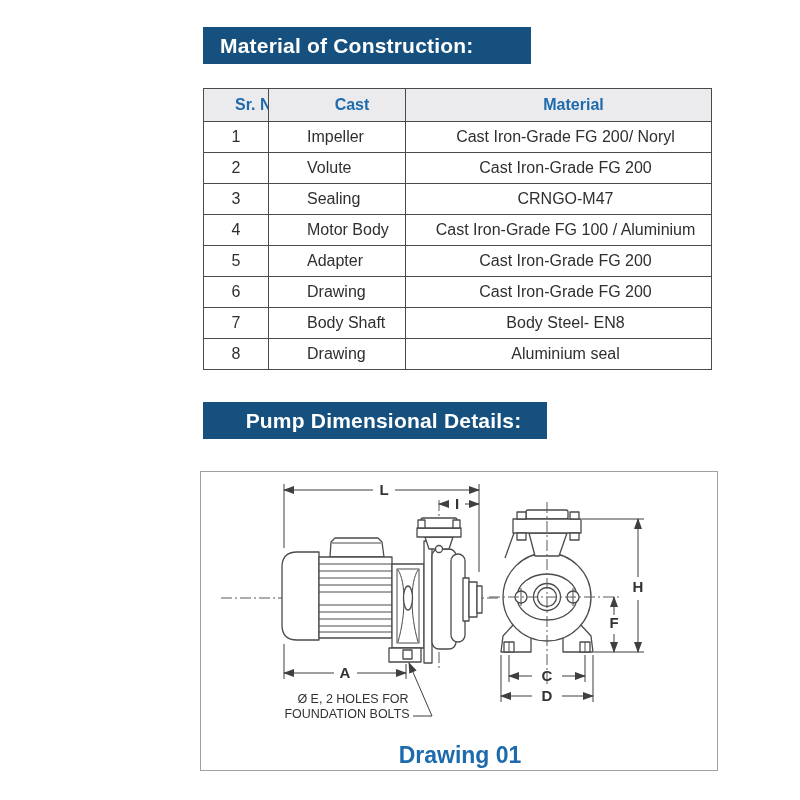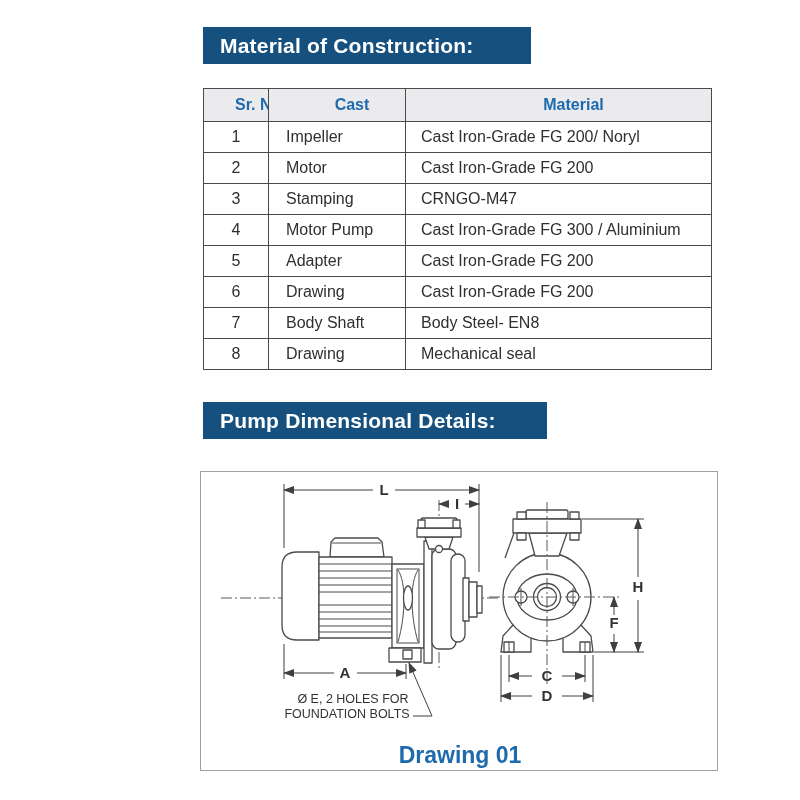--- a/index.html
+++ b/index.html
@@ -10,37 +10,37 @@
   }
   #screen{position:absolute;left:0;top:0;width:800px;height:776px;background:#ffffff;margin-left:48px;}
 
   .section-bar{
     position:absolute;background:#15507e;color:#ffffff;
     font-weight:bold;font-size:21px;
     display:flex;align-items:center;box-sizing:border-box;
     padding-left:17px;letter-spacing:.2px;
   }
   #bar-material{left:155px;top:27px;width:328px;height:37px;}
-  #bar-pump{left:155px;top:402px;width:344px;height:37px;}
+  #bar-pump{left:155px;top:402px;width:344px;height:37px;justify-content:center;}
 
   table.moc{
     position:absolute;left:155px;top:88px;width:508px;
     border-collapse:collapse;table-layout:fixed;
     font-size:16px;color:#2f2f2f;
   }
   table.moc th,table.moc td{
     border:1px solid #4a4a4a;height:31px;box-sizing:border-box;
     overflow:hidden;white-space:nowrap;
   }
   table.moc th{
     background:#ebebed;color:#1d6aad;font-weight:bold;text-align:center;height:33px;padding-left:31px;
   }
   td.c-sr{text-align:center;}
-  td.c-part{text-align:left;padding-left:17px;}
-  td.c-mat{text-align:left;padding-left:15px;}
+  td.c-part{text-align:left;padding-left:38px;}
+  td.c-mat{text-align:center;padding-left:15px;}
 
   #drawing-box{
     position:absolute;left:152px;top:471px;width:518px;height:300px;
     border:1px solid #9fa0a4;box-sizing:border-box;background:#ffffff;
   }
   #drawing-box svg{display:block;}
 
   .outline{fill:none;stroke:#4b4b4b;stroke-width:1.3;stroke-linejoin:round;}
   .outline-f{fill:#ffffff;stroke:#4b4b4b;stroke-width:1.3;stroke-linejoin:round;}
   .thin{fill:none;stroke:#4b4b4b;stroke-width:1;}
@@ -72,52 +72,52 @@
       <th>Cast</th>
       <th>Material</th>
     </tr>
     <tr>
       <td class="c-sr">1</td>
       <td class="c-part">Impeller</td>
       <td class="c-mat">Cast Iron-Grade FG 200/ Noryl</td>
     </tr>
     <tr>
       <td class="c-sr">2</td>
-      <td class="c-part">Motor</td>
+      <td class="c-part">Volute</td>
       <td class="c-mat">Cast Iron-Grade FG 200</td>
     </tr>
     <tr>
       <td class="c-sr">3</td>
-      <td class="c-part">Stamping</td>
+      <td class="c-part">Sealing</td>
       <td class="c-mat">CRNGO-M47</td>
     </tr>
     <tr>
       <td class="c-sr">4</td>
-      <td class="c-part">Motor Pump</td>
-      <td class="c-mat">Cast Iron-Grade FG 300 / Aluminium</td>
+      <td class="c-part">Motor Body</td>
+      <td class="c-mat">Cast Iron-Grade FG 100 / Aluminium</td>
     </tr>
     <tr>
       <td class="c-sr">5</td>
       <td class="c-part">Adapter</td>
       <td class="c-mat">Cast Iron-Grade FG 200</td>
     </tr>
     <tr>
       <td class="c-sr">6</td>
       <td class="c-part">Drawing</td>
       <td class="c-mat">Cast Iron-Grade FG 200</td>
     </tr>
     <tr>
       <td class="c-sr">7</td>
       <td class="c-part">Body Shaft</td>
       <td class="c-mat">Body Steel- EN8</td>
     </tr>
     <tr>
       <td class="c-sr">8</td>
       <td class="c-part">Drawing</td>
-      <td class="c-mat">Mechanical seal</td>
+      <td class="c-mat">Aluminium seal</td>
     </tr>
   </tbody>
     </table>
 
   <div id="bar-pump" class="section-bar">
     <span>Pump Dimensional Details:</span>
   </div>
 
   <div id="drawing-box">
     <svg width="516" height="298" viewBox="0 0 516 298">

